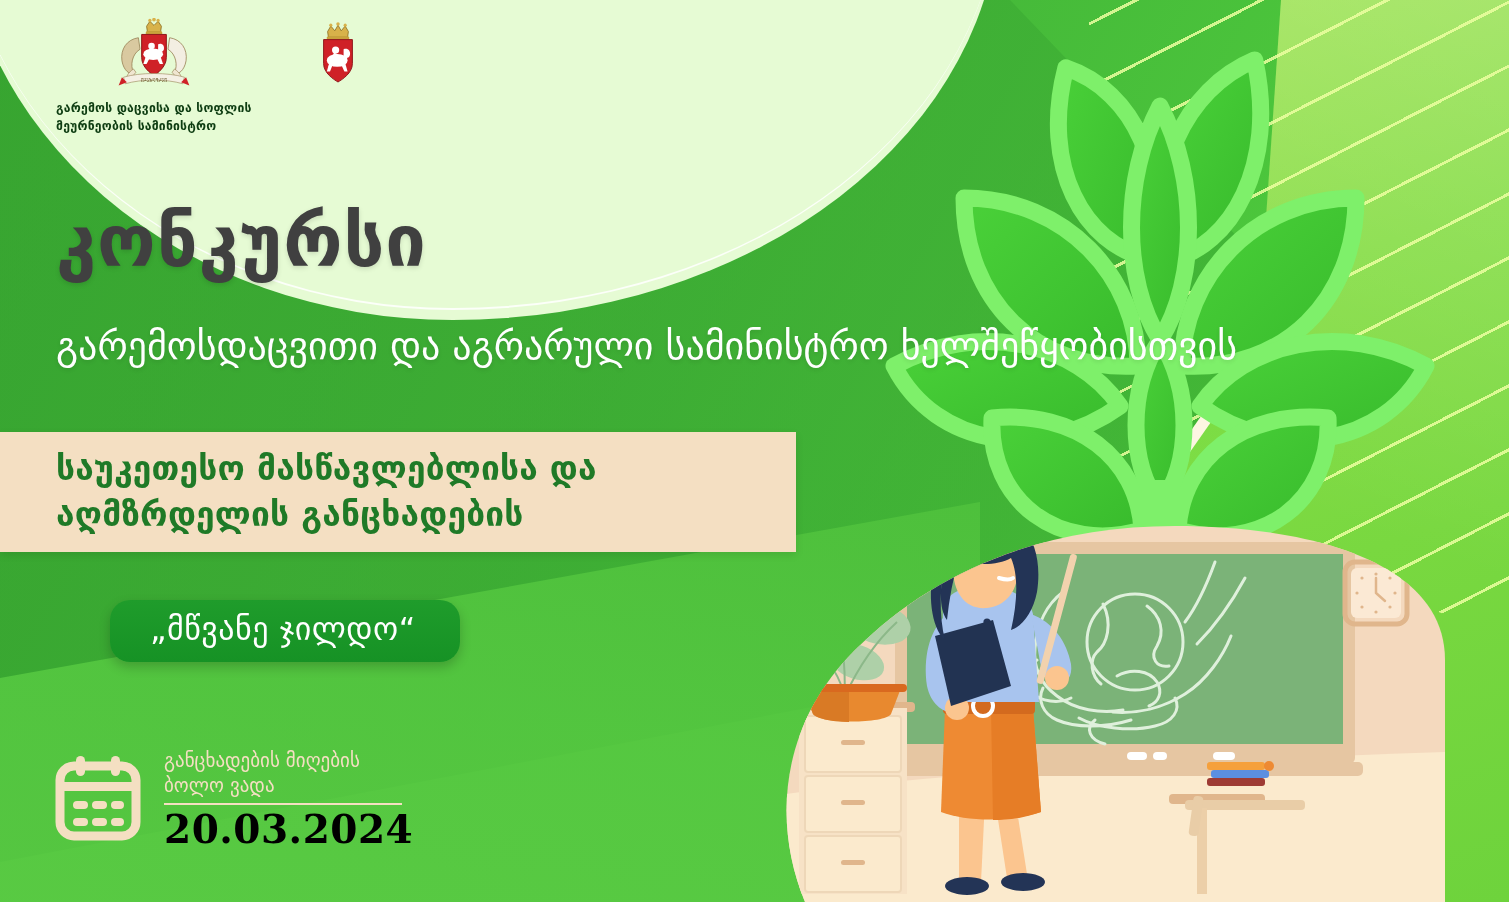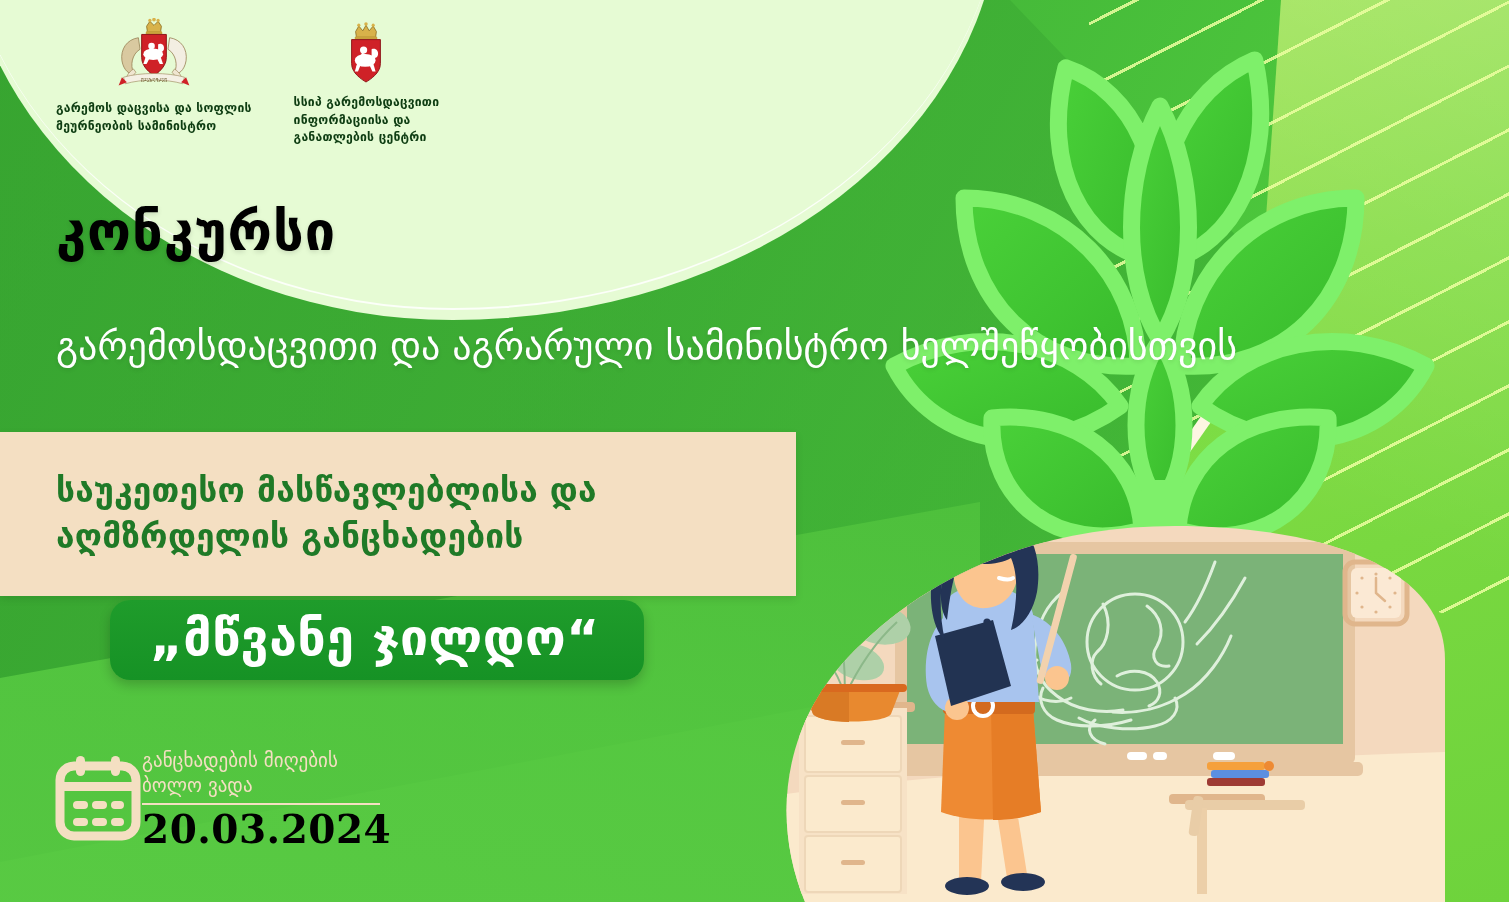--- a/index.html
+++ b/index.html
@@ -46,48 +46,48 @@
     background:#5ed047;clip-path:polygon(0 52%,100% 8%,100% 100%,0 100%);opacity:.55;}
 
   .bg-bottomright{position:absolute;right:-10px;bottom:-60px;width:700px;height:560px;
     background:linear-gradient(150deg,#73d93f 0%,#86e04a 55%,#95e653 100%);
     clip-path:polygon(100% 0,100% 100%,0 100%,56% 0);}
   .bg-bottomright-edge{position:absolute;right:-10px;bottom:-60px;width:700px;height:560px;
     background:#fdf6e2;
     clip-path:polygon(56% 0,58% 0,2% 100%,0 100%);}
 
   
-  .header{position:absolute;left:56px;top:18px;display:flex;align-items:flex-start;gap:42px;z-index:20;}
+  .header{position:absolute;left:56px;top:18px;display:flex;align-items:flex-start;gap:58px;z-index:20;}
   .logo-block{display:flex;flex-direction:column;align-items:flex-start;}
   .logo-emblem{position:relative;height:74px;margin-bottom:8px;display:flex;justify-content:center;width:100%;}
   .logo-text{font-size:12.2px;font-weight:700;color:#0e3d12;line-height:1.45;letter-spacing:.2px;white-space:pre-line;}
   .logo-block.b .logo-emblem{height:64px;}
   .logo-block.b{margin-top:4px;}
 
   
   .kon{position:absolute;left:56px;top:205px;z-index:25;
-    font-size:54px;font-weight:700;color:#000000;letter-spacing:1px;line-height:1;
+    font-size:72px;font-weight:700;color:#404040;letter-spacing:1px;line-height:1;
     text-shadow:0 2px 5px rgba(0,0,0,.13);}
   .sub{position:absolute;left:56px;top:320px;z-index:25;
     font-size:38px;color:#ffffff;line-height:1.42;font-weight:400;
     text-shadow:0 2px 4px rgba(0,0,0,.10);}
 
-  .beige-band{position:absolute;left:0;top:432px;width:796px;height:164px;z-index:25;
+  .beige-band{position:absolute;left:0;top:432px;width:796px;height:120px;z-index:25;
     background:#f4dfc2;display:flex;flex-direction:column;justify-content:center;
     padding-left:56px;box-shadow:0 3px 8px rgba(0,0,0,.10);}
   .beige-band .line{font-size:33.5px;font-weight:700;color:#1f7a27;line-height:1.38;letter-spacing:.2px;}
 
   .pill{position:absolute;left:110px;top:600px;z-index:25;
     background:linear-gradient(180deg,#1f9c2b 0%,#169225 100%);
     border-radius:20px;padding:13px 44px 17px 40px;
     box-shadow:0 5px 12px rgba(0,0,0,.20);}
-  .pill span{font-size:50px;font-weight:700;color:#fff;letter-spacing:.5px;line-height:1;}
-
-  
-  .datewrap{position:absolute;left:54px;top:748px;z-index:25;display:flex;align-items:flex-start;}
+  .pill span{font-size:32px;font-weight:400;color:#fff;letter-spacing:.5px;line-height:1;}
+
+  
+  .datewrap{position:absolute;left:54px;top:748px;z-index:25;display:flex;align-items:flex-start;gap:22px;}
   .cal-icon{width:88px;height:88px;flex:none;margin-top:6px;}
   .date-right{display:flex;flex-direction:column;}
   .deadline{font-size:19px;color:#f4dfc2;line-height:1.3;white-space:pre-line;}
   .date-rule{width:238px;height:2px;background:#f4dfc2;margin:6px 0 3px;}
   .date-val{font-family:"DejaVu Serif","Liberation Serif",serif;
     font-size:39px;font-weight:700;color:#000000;letter-spacing:.5px;line-height:1.1;}
 
   
   .tree{position:absolute;left:880px;top:10px;width:560px;height:600px;z-index:10;}
   .scene{position:absolute;left:745px;top:500px;width:700px;height:402px;z-index:12;}
@@ -327,23 +327,20 @@
           <g fill="#ffffff">
             <ellipse cx="34" cy="48" rx="13" ry="8"></ellipse>
             <path d="M25 48 L21 62 L25 62 L29 52 Z"></path>
             <path d="M43 48 L47 62 L43 62 L39 53 Z"></path>
             <path d="M42 34 C47 32 51 36 50 41 C49 46 44 46 42 43 Z"></path>
             <circle cx="32" cy="35" r="4.5"></circle>
             <path d="M30 38 L23 56 L26 57 L34 40 Z"></path>
           </g>
         </svg>
       </div>
-      <div class="logo-text">სსიპ გარემოსდაცვითი
-ინფორმაციისა და
-განათლების ცენტრი</div>
     </div>
 
   </div>
 
   <div class="kon">კონკურსი</div>
   <div class="sub">გარემოსდაცვითი და აგრარული
 სამინისტრო ხელშეწყობისთვის</div>
 
   <div class="beige-band">
     <div class="line">საუკეთესო მასწავლებლისა და</div>

